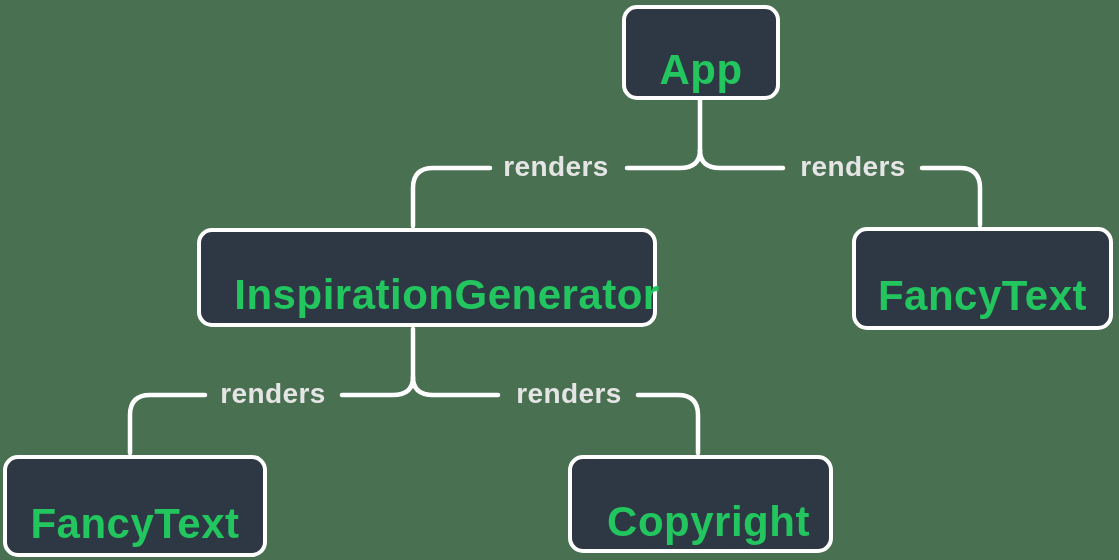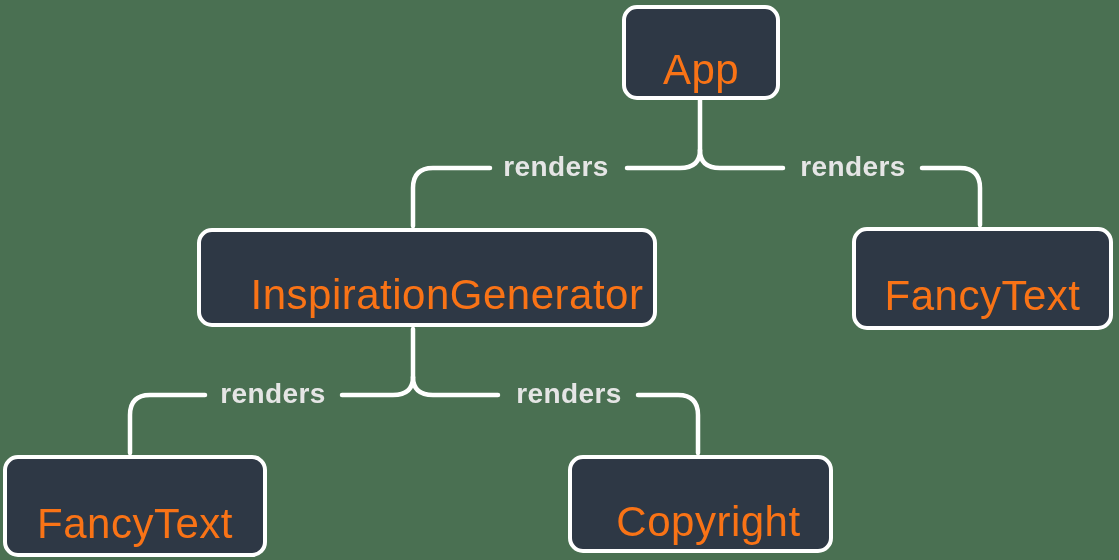--- a/index.html
+++ b/index.html
@@ -32,23 +32,23 @@
     position: absolute;
     box-sizing: border-box;
     background: #2E3845;
     border: 4px solid #FFFFFF;
     border-radius: 15px;
     display: flex;
     align-items: center;
     justify-content: center;
   }
   .node-label {
-    color: #f97316;
+    color: #22c55e;
     font-size: 42px;
-    font-weight: 400;
+    font-weight: 700;
     letter-spacing: 0.5px;
     white-space: nowrap;
     margin-top: 35px;
   }
   .edge-label {
     position: absolute;
     transform: translate(-50%, -50%);
     color: #e5e5e5;
     font-size: 28px;
     font-weight: 700;

